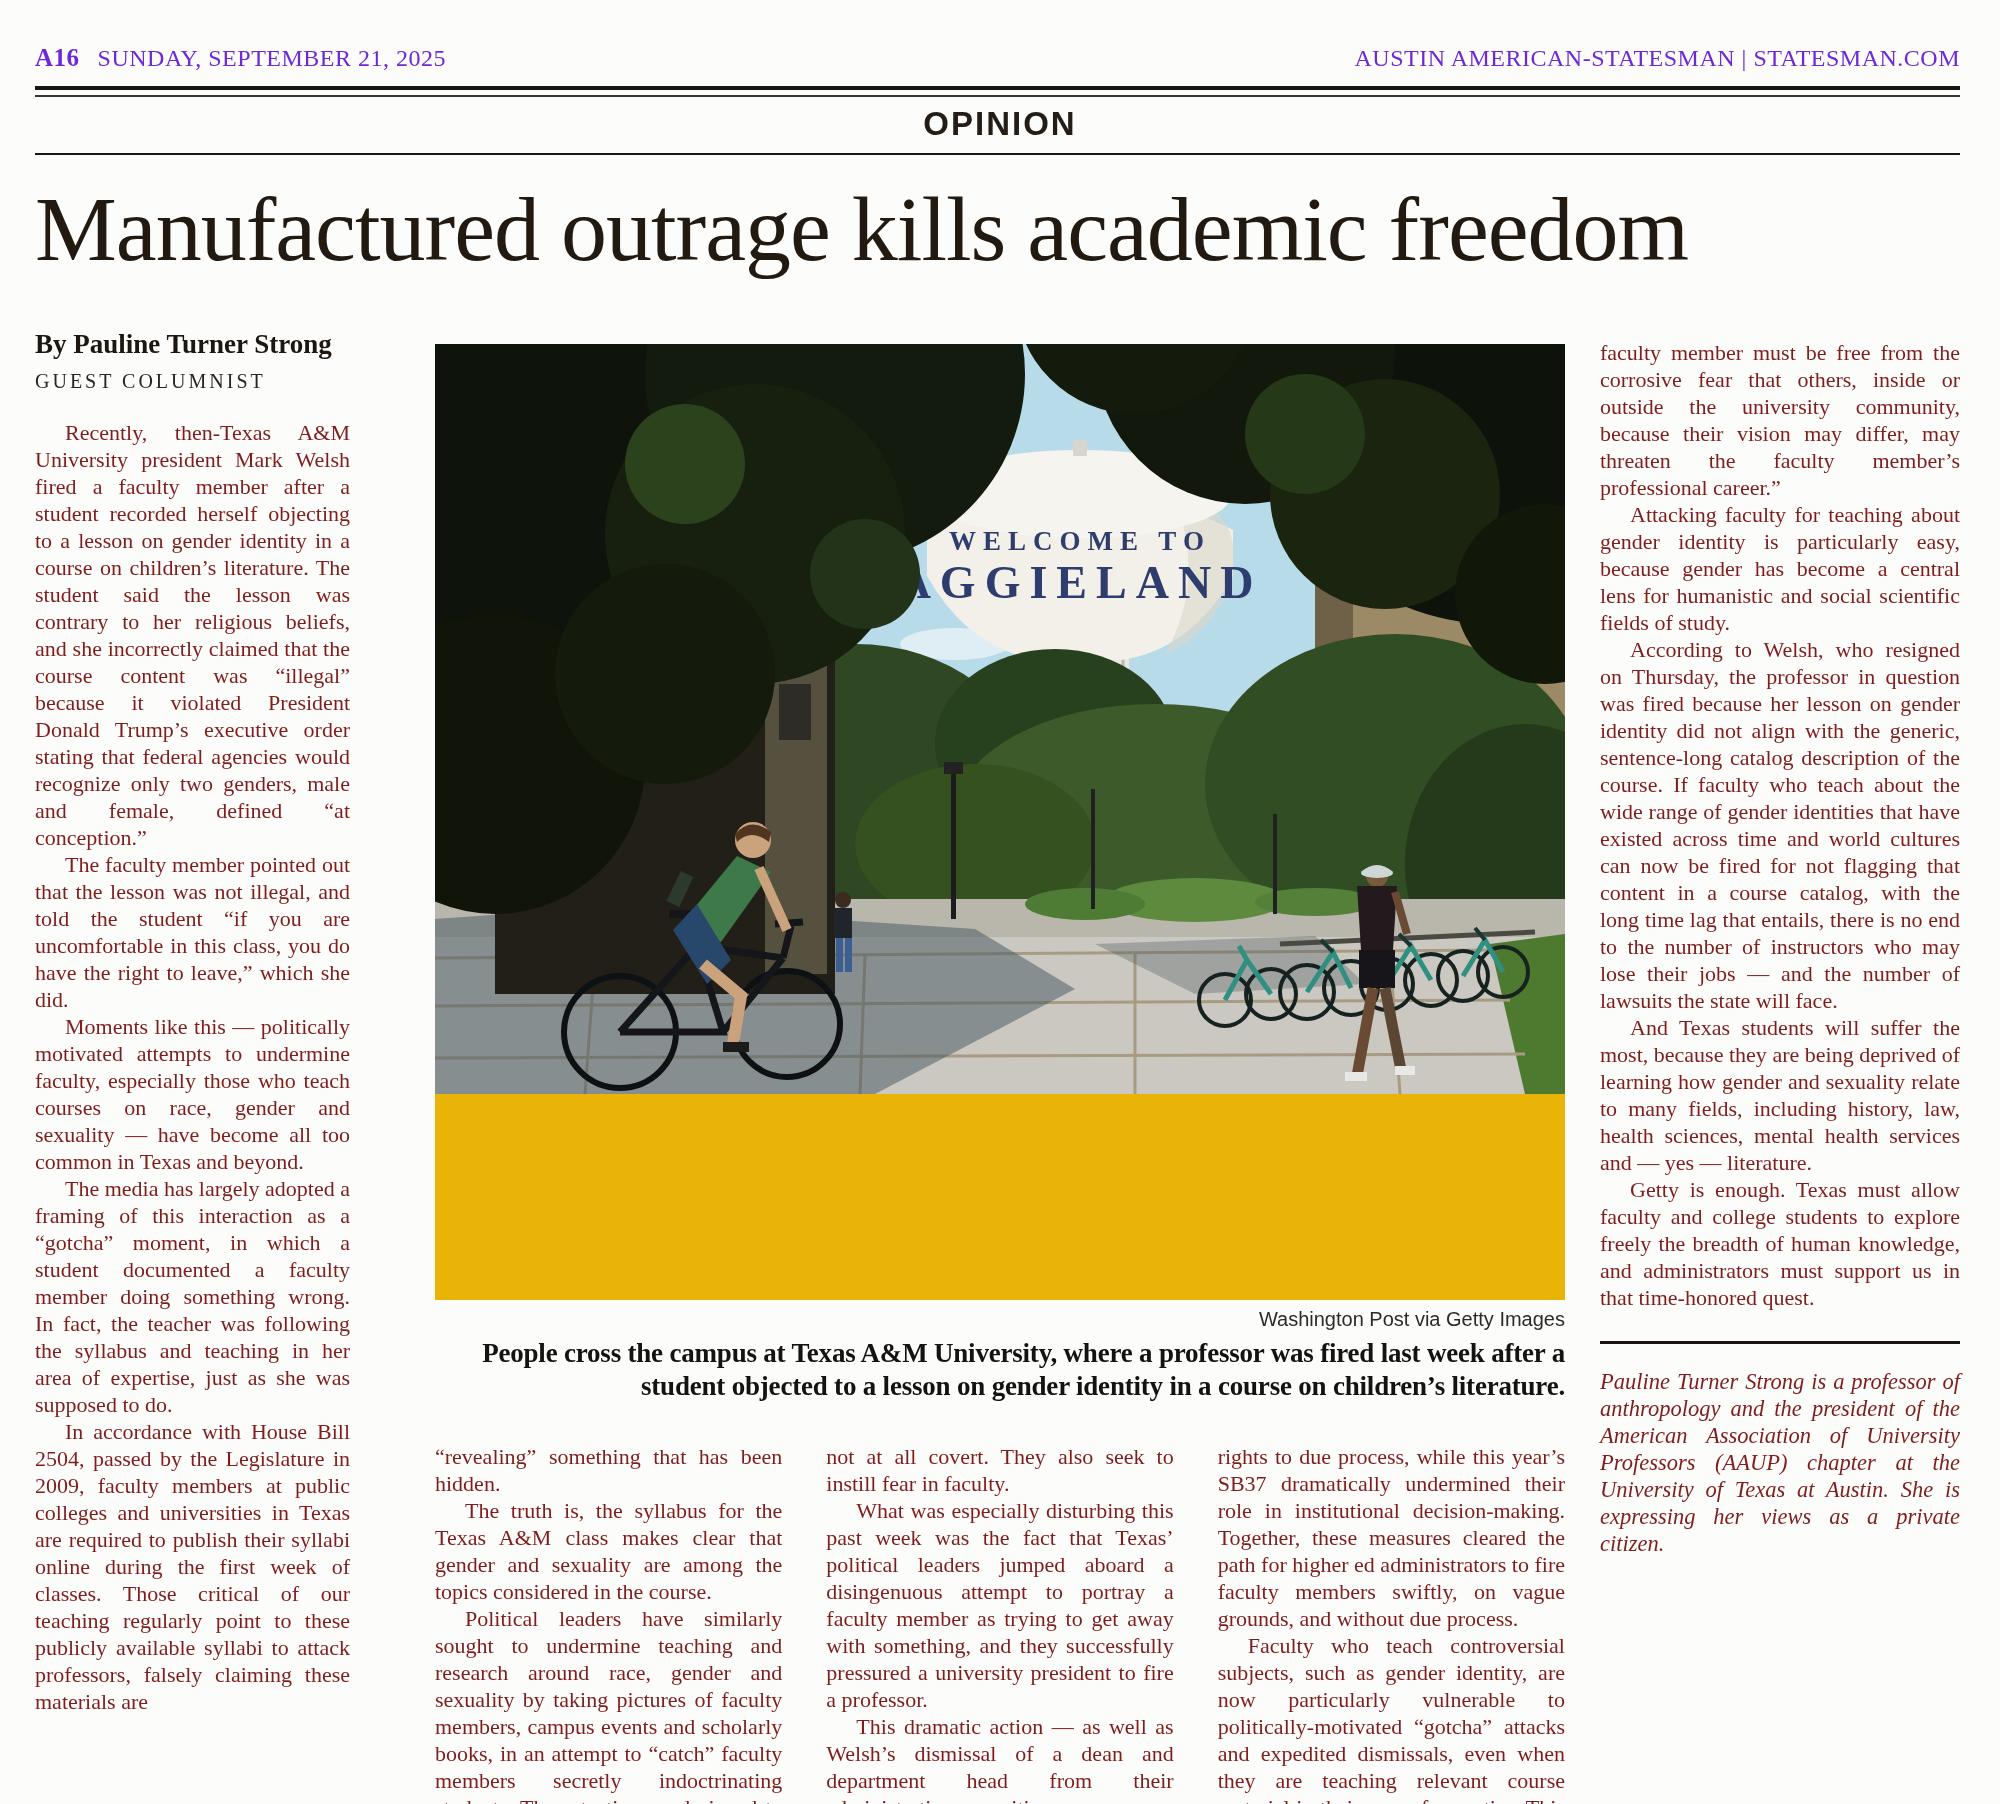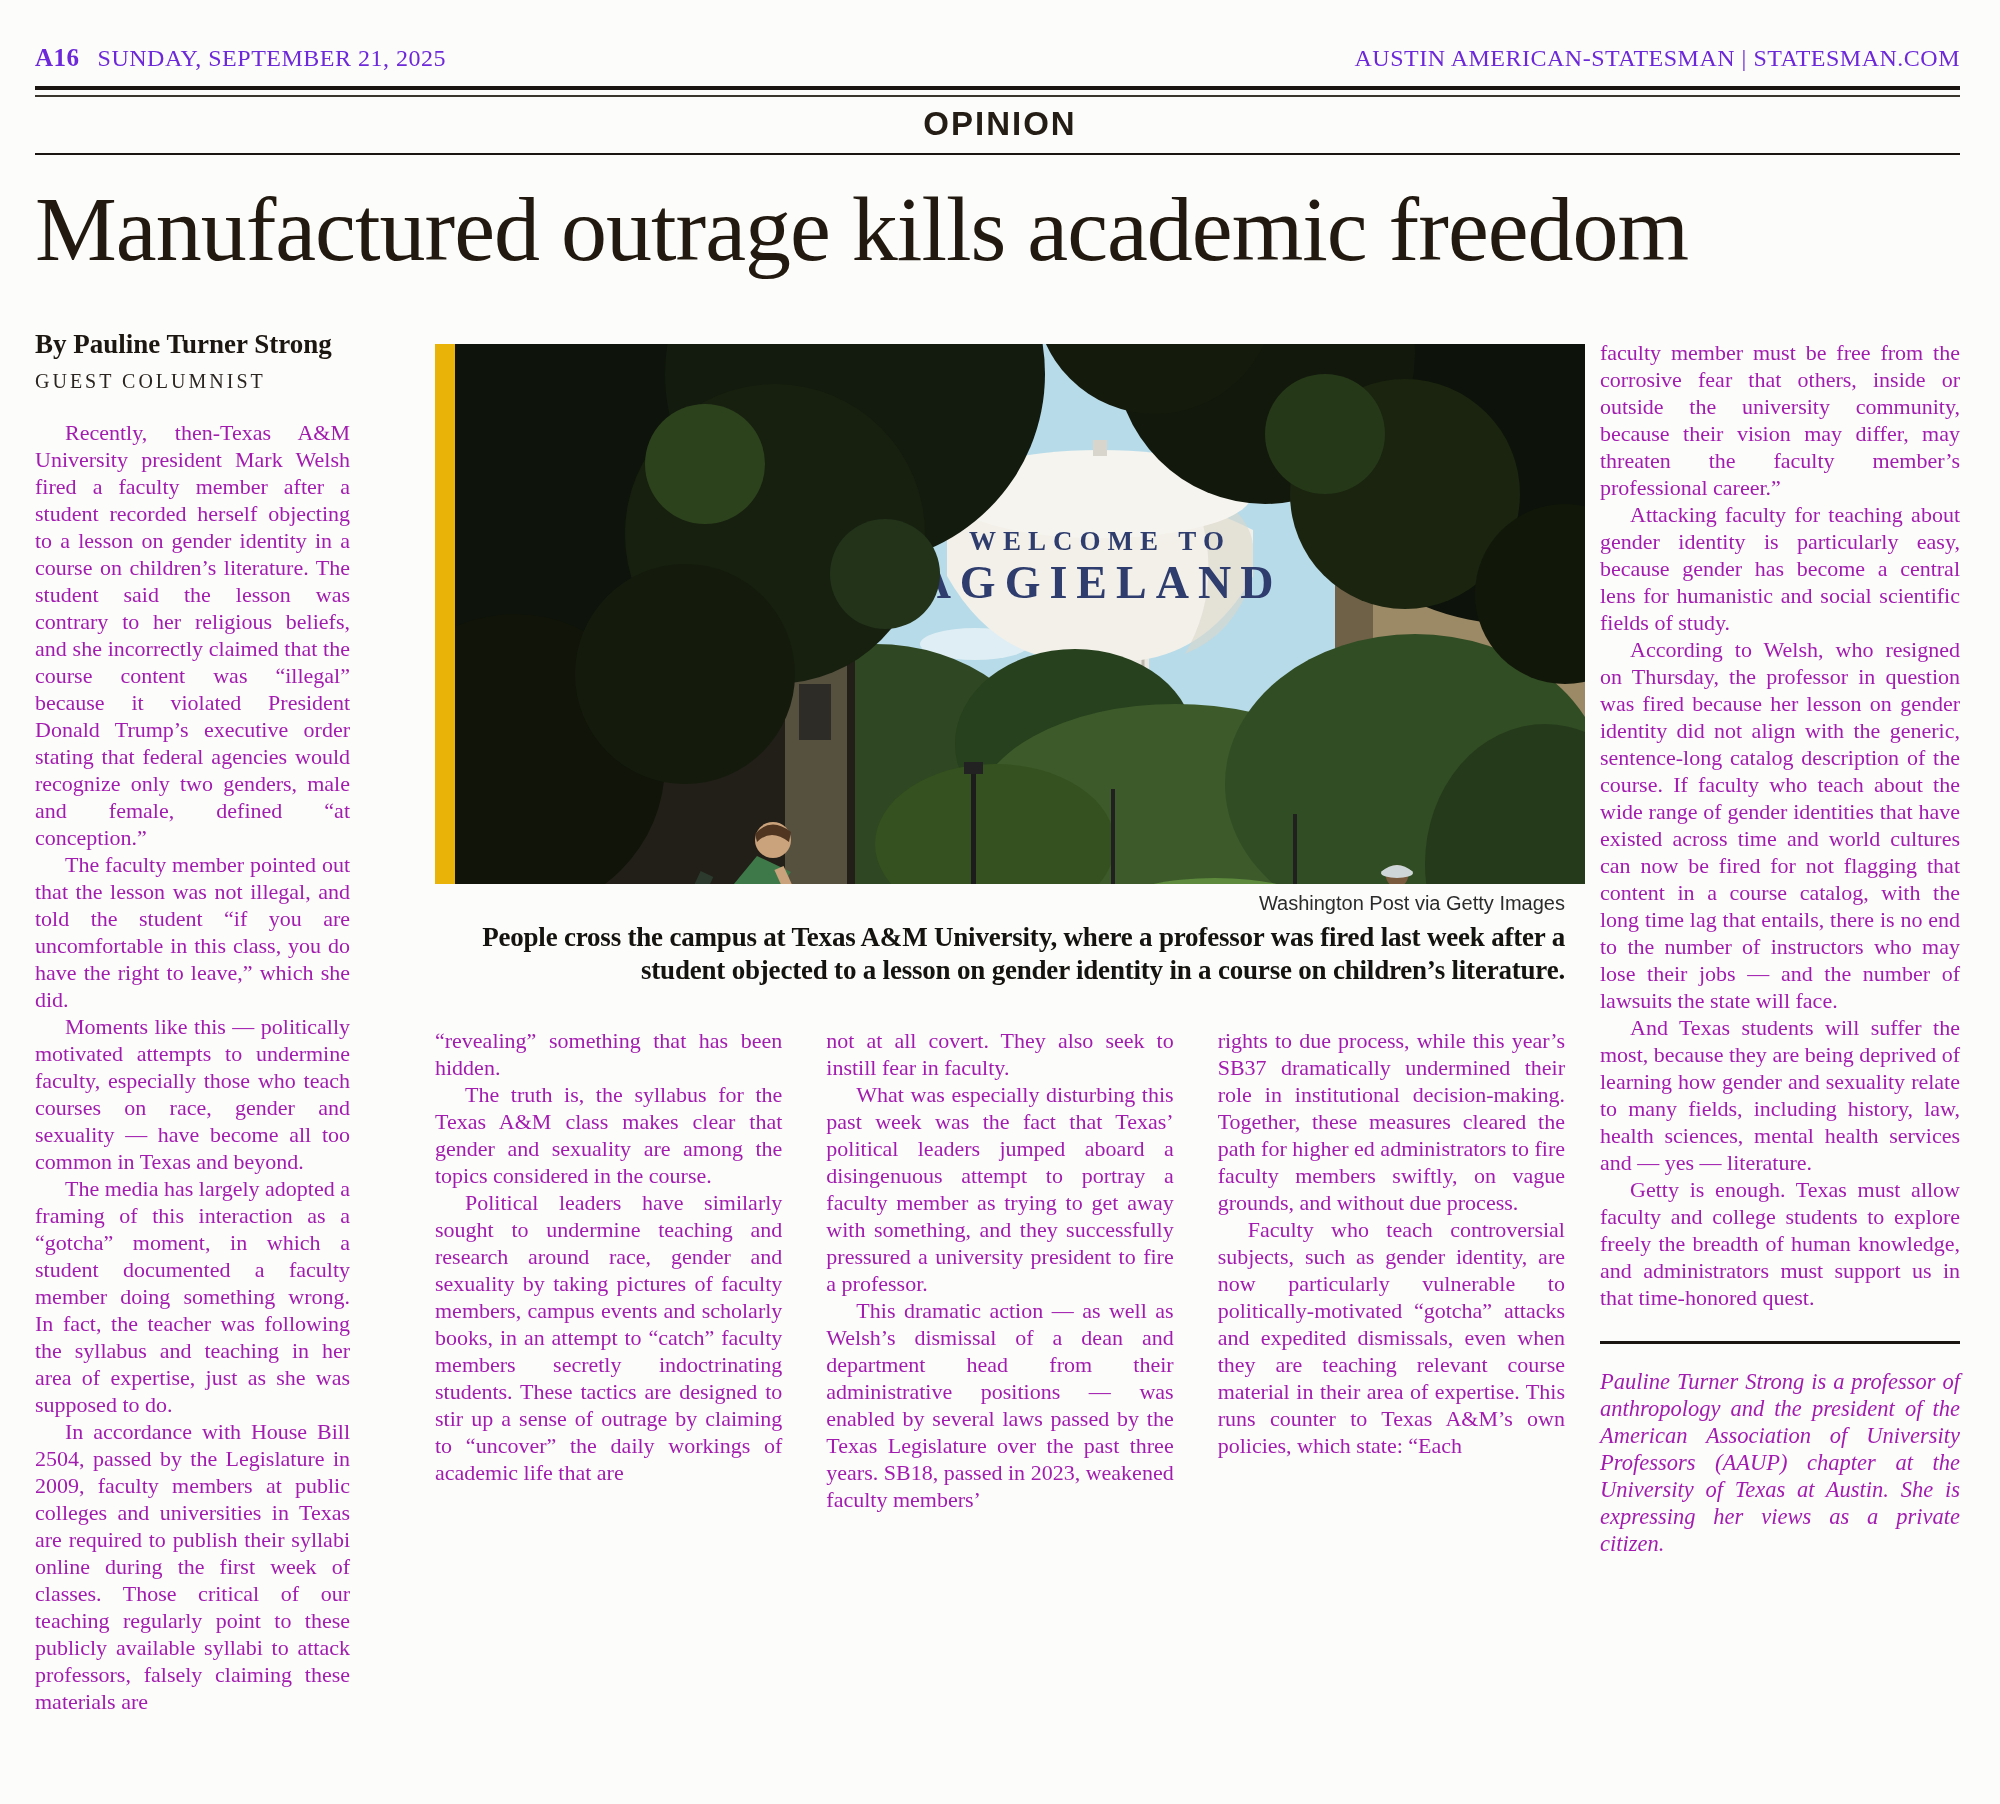--- a/index.html
+++ b/index.html
@@ -39,26 +39,26 @@
   .mid{width:1130px;flex:0 0 auto;margin-left:85px;padding-top:15px;}
   .col5{width:360px;flex:0 0 auto;margin-left:35px;padding-top:10px;}
 
   .byline{font-weight:700;font-size:27px;color:#1d1711;}
   .byline-role{
     font-size:20px;letter-spacing:3px;color:#2a2520;margin-top:10px;margin-bottom:26px;
   }
 
   .bodytext p{
     margin:0;font-size:22px;line-height:27px;text-align:justify;
-    text-indent:30px;color:#a21caf;
+    text-indent:30px;color:#7f1d1d;
   }
   .bodytext p.cont{text-indent:0;}
 
   
-  .photo{width:1130px;height:540px;background:#eab308;overflow:hidden;padding-left:20px;}
+  .photo{width:1130px;height:956px;background:#eab308;overflow:hidden;}
   .photo svg{display:block;}
   .credit{
     margin-top:8px;text-align:right;
     font-family:"Liberation Sans", sans-serif;font-size:20px;color:#2b2b2b;
   }
   .caption{
     margin-top:6px;font-weight:700;font-size:27px;line-height:33px;
     color:#151310;letter-spacing:-.2px;text-align:right;
   }
 

